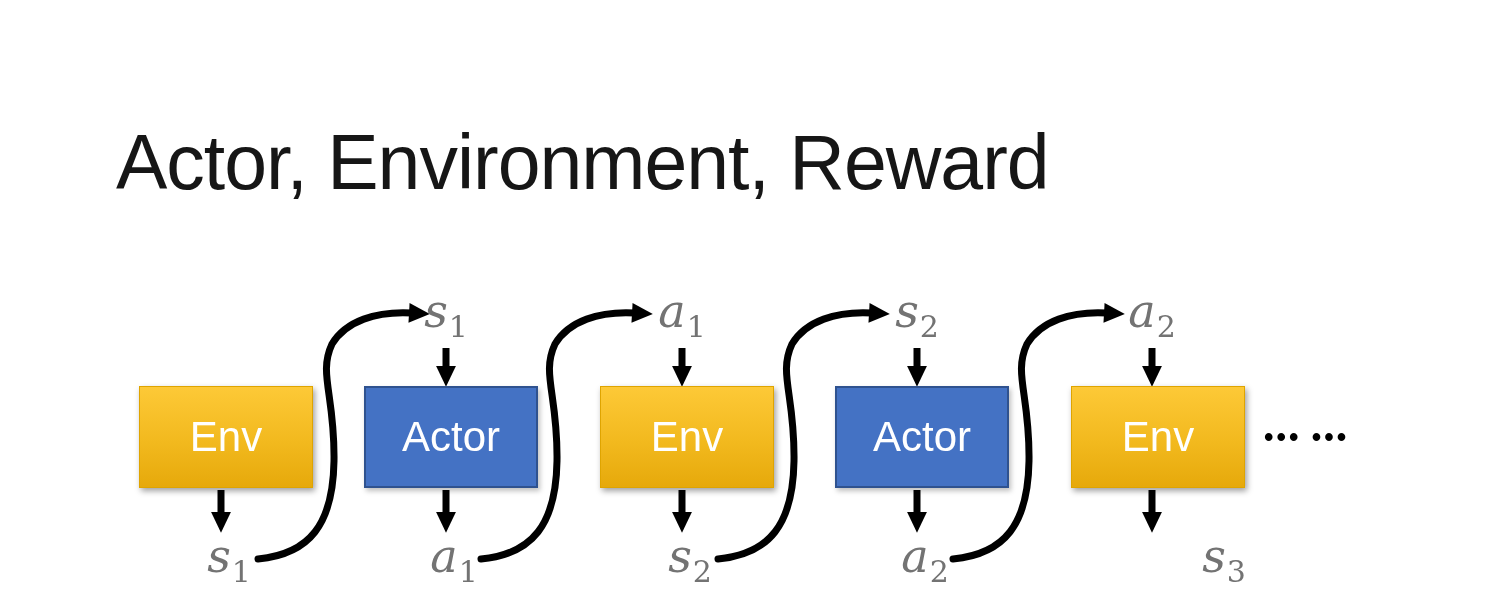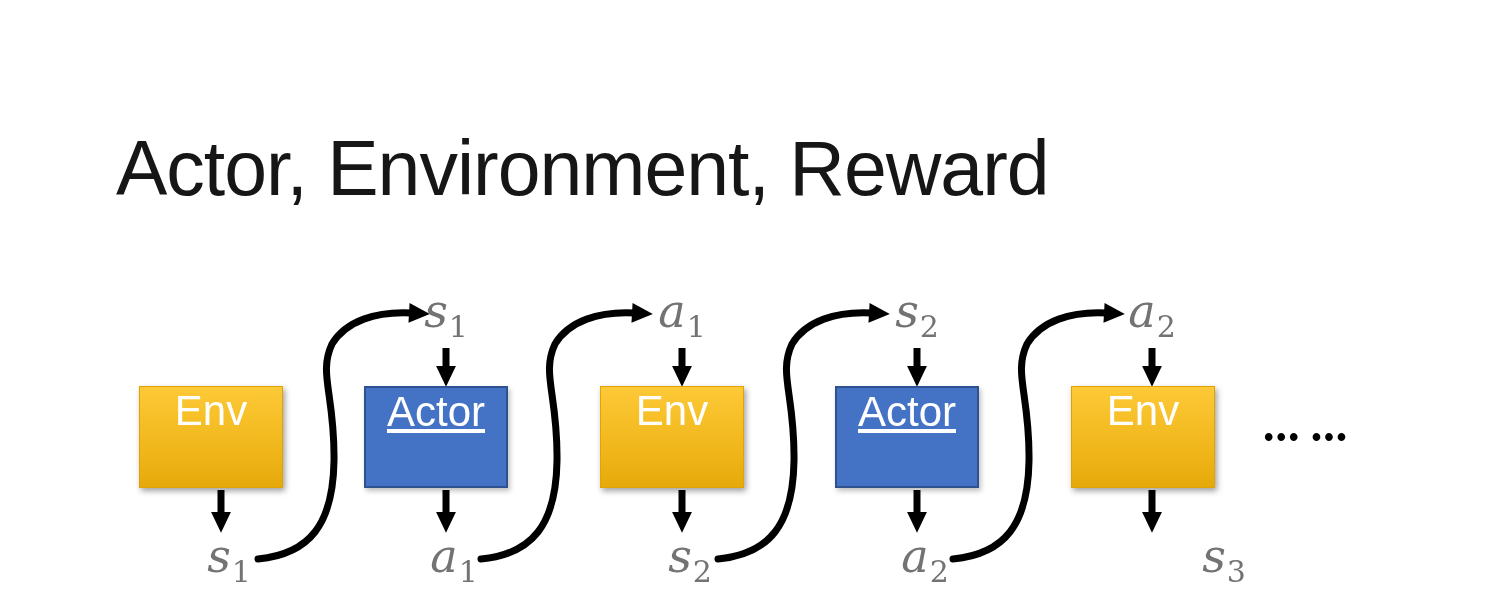--- a/index.html
+++ b/index.html
@@ -1,40 +1,39 @@
 <!DOCTYPE html>
 <html style="--env-top: #FDC937; --env-bottom: #E6A90B; --env-border: #DFA400; --actor-fill: #4472C4; --actor-border: #2F528F; --arrow: #000000; --box-text: #FFFFFF; --title-text: #161616;"><head>
 <meta charset="utf-8">
 <style>
   html,body{margin:0;padding:0;background:#ffffff;}
   .stage{
     position:relative;width:1500px;height:608px;background:#ffffff;
     font-family:"Liberation Sans",sans-serif;overflow:hidden;
   }
   .slide-title{
-    position:absolute;left:116px;top:124px;margin:0;
+    position:absolute;left:116px;top:118px;margin:0;
     font-size:77px;font-weight:300;letter-spacing:-1px;
     color:#161616;white-space:nowrap;
   }
   .arrows{position:absolute;left:0;top:0;width:1500px;height:608px;}
   .box{
-    position:absolute;top:386px;width:144px;height:102px;
-    display:flex;align-items:flex-start;justify-content:center;
+    position:absolute;top:386px;width:174px;height:102px;
+    display:flex;align-items:center;justify-content:center;
     color:#ffffff;font-size:42px;box-sizing:border-box;
   }
   .box.env{
     background:linear-gradient(180deg,var(--env-top,#FDC937) 0%,#F2B91E 55%,var(--env-bottom,#E6A90B) 100%);
     border:1px solid var(--env-border,#DFA400);
     box-shadow:2px 3px 6px rgba(0,0,0,0.38);
   }
   .box.actor{
     background:var(--actor-fill,#4472C4);
     border:2px solid var(--actor-border,#2F528F);
     box-shadow:2px 3px 5px rgba(0,0,0,0.25);
-    text-decoration:underline;
   }
   .mlabel{
     position:absolute;transform:translateX(-50%);
     font-family:"DejaVu Serif",serif;font-style:italic;
     font-size:46px;color:#737373;white-space:nowrap;line-height:1;
   }
   .mlabel sub{
     font-style:normal;font-size:30px;line-height:1;
     vertical-align:-10px;margin-left:1px;
   }

